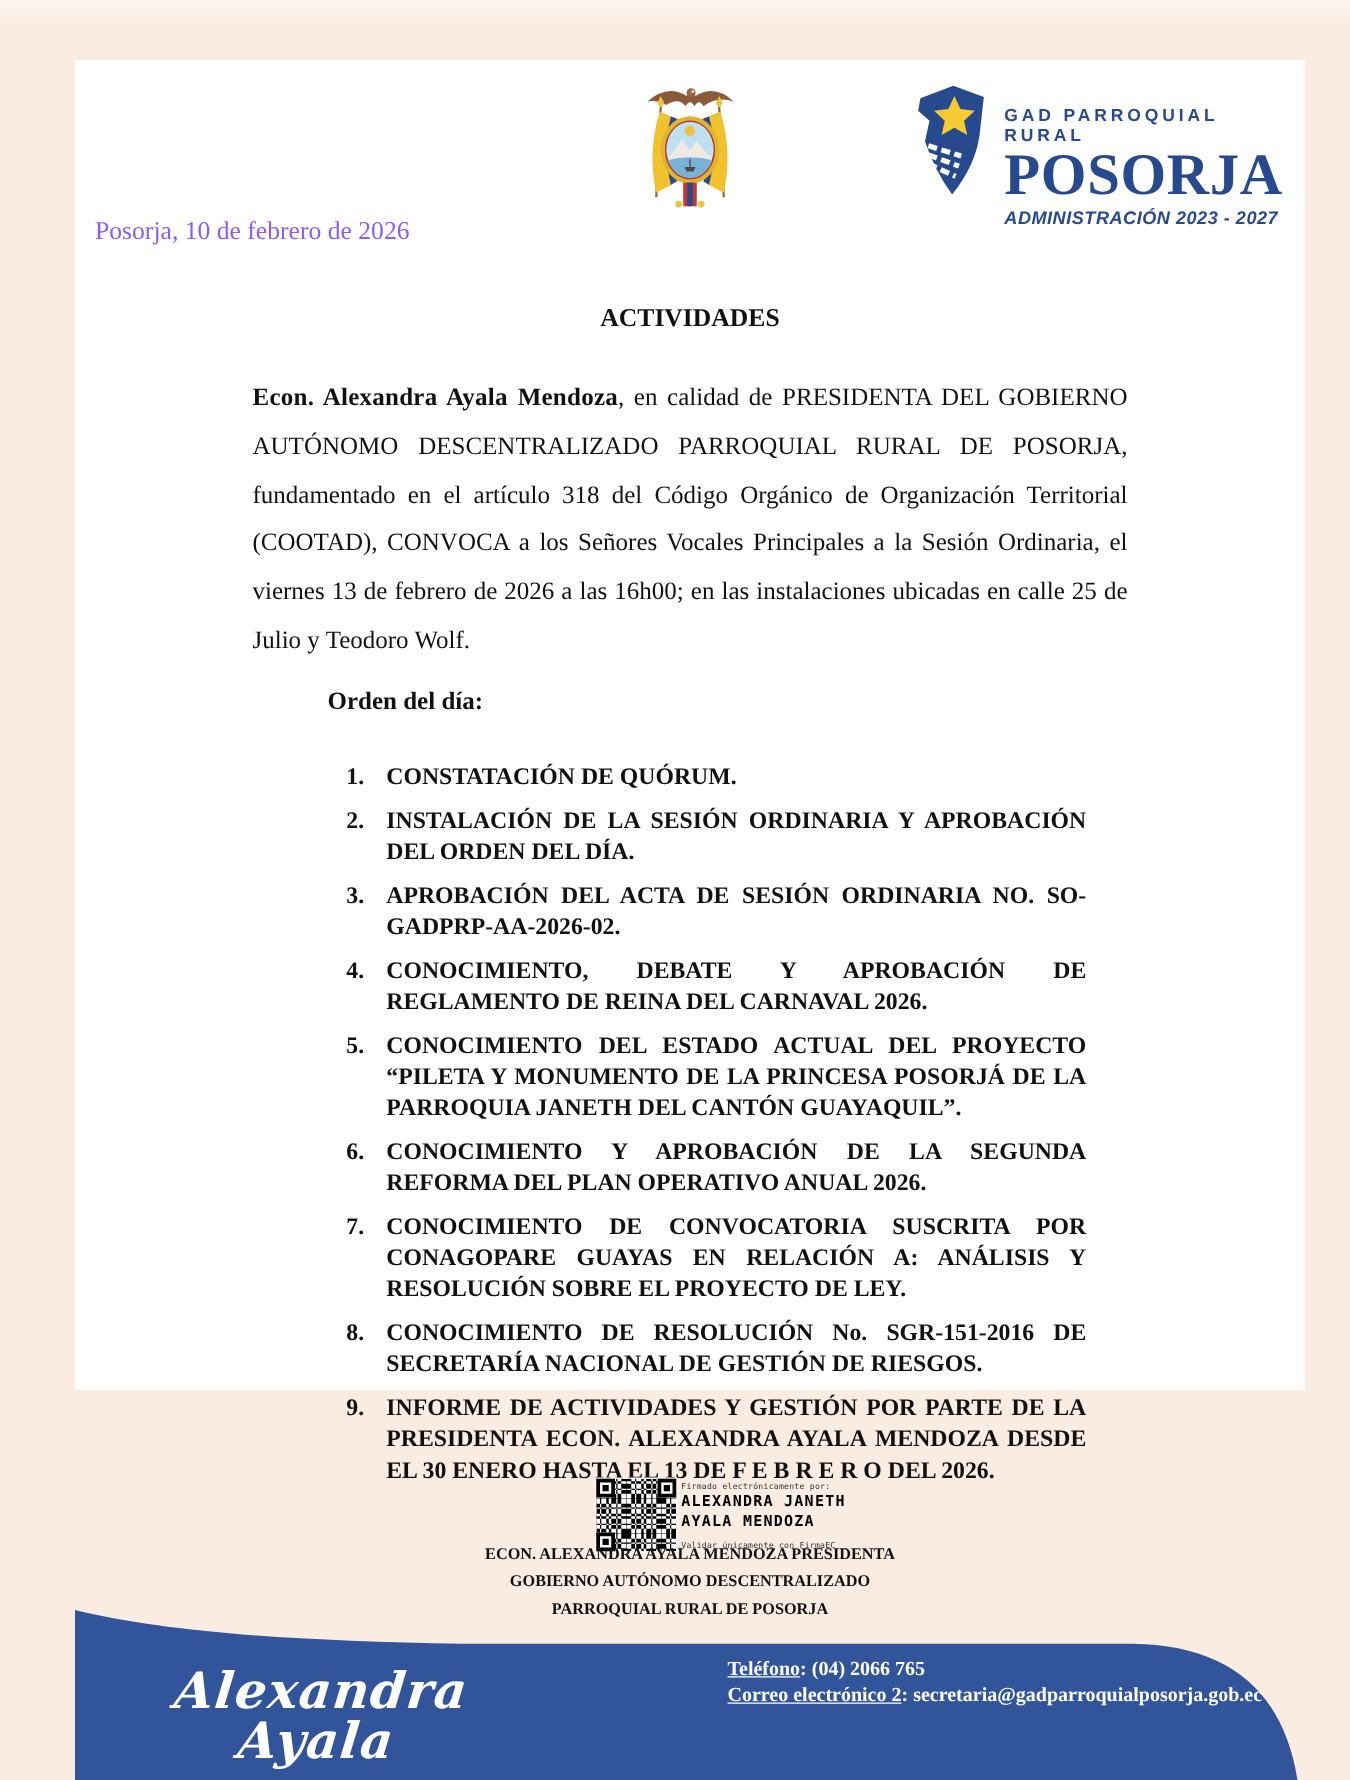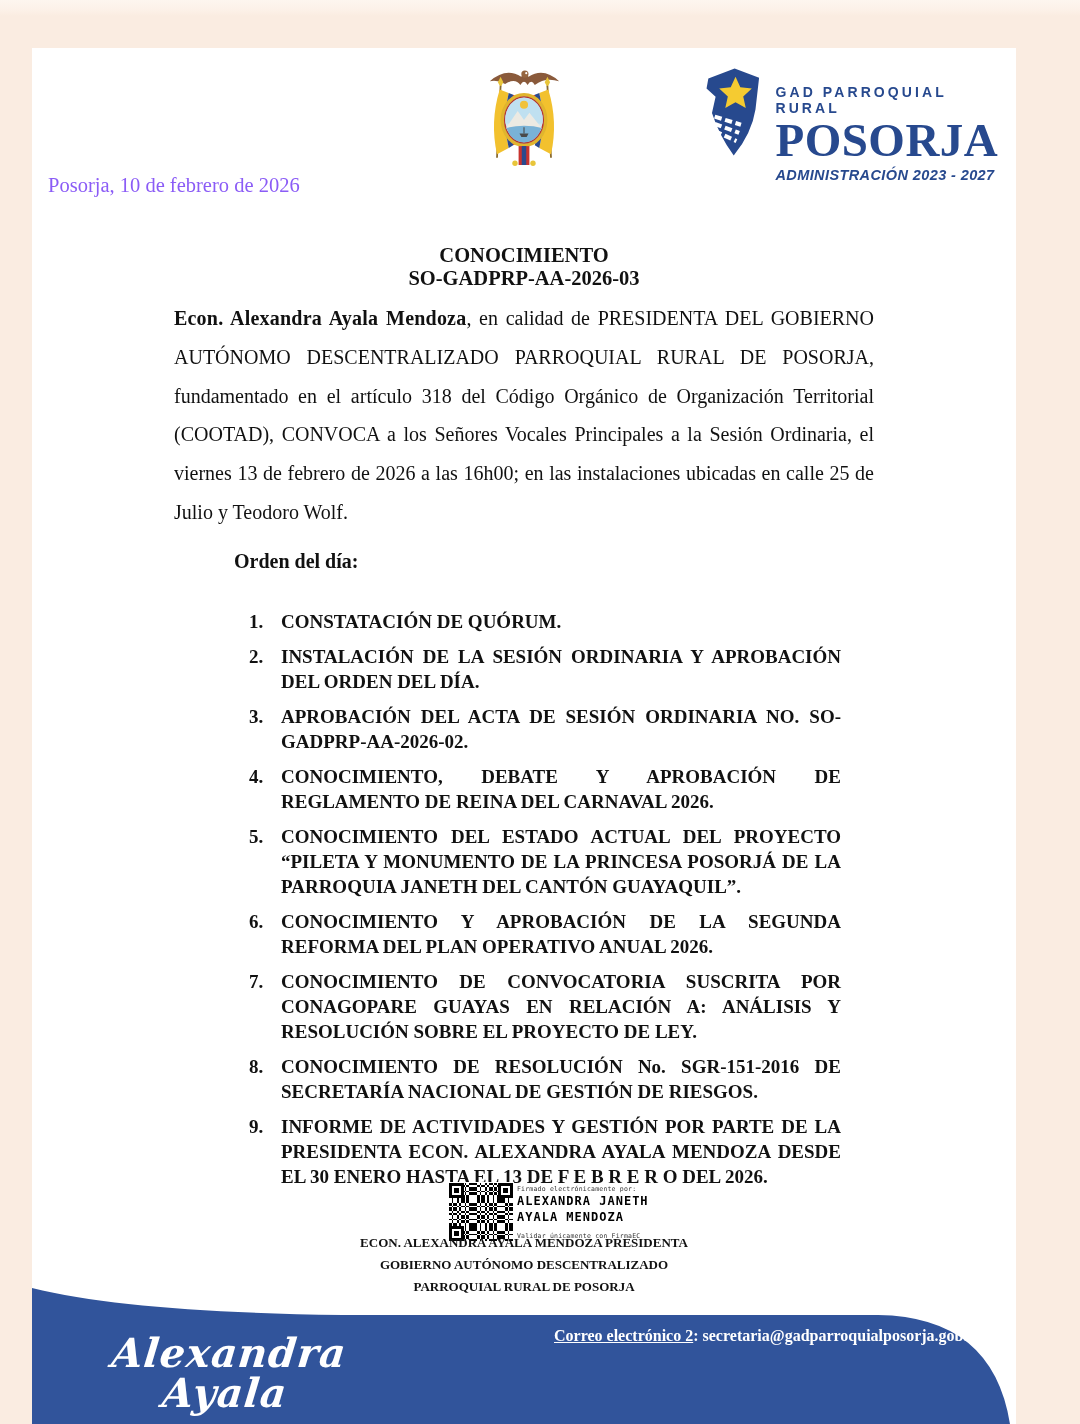--- a/index.html
+++ b/index.html
@@ -1,19 +1,19 @@
 <!DOCTYPE html>
 <html><head>
 <meta charset="utf-8">
 <style>
   html,body{margin:0;padding:0;background:#efe2d8;}
   .canvas{position:relative;width:1080px;height:1424px;overflow:hidden;
           background:linear-gradient(180deg,#fdf6ef 0px,#fcf1e8 10px,#faece1 16px,#faece1 100%);
           font-family:"Liberation Serif",serif;}
-  .page{position:absolute;left:32px;top:48px;width:984px;height:1376px;background:#ffffff;}
+  .page{position:absolute;left:60px;top:48px;width:984px;height:1064px;background:#ffffff;}
 
   
   .coat{position:absolute;left:447px;top:16px;width:90px;height:112px;}
   .logo{position:absolute;left:670px;top:14px;display:flex;gap:10px;}
   .logo-shield{width:64px;height:102px;}
   .logo-text{padding-top:22px;color:#27498E;}
   .logo-line1{font-family:"Liberation Sans",sans-serif;font-weight:700;font-size:14px;letter-spacing:3.1px;}
   .logo-line2{font-family:"Liberation Serif",serif;font-weight:700;font-size:47px;line-height:.92;letter-spacing:.5px;margin-top:3px;}
   .logo-line3{font-family:"Liberation Sans",sans-serif;font-style:italic;font-weight:700;font-size:14.5px;letter-spacing:.4px;margin-top:5px;}
 
@@ -127,22 +127,21 @@
       <div class="logo-text">
         <div class="logo-line1">GAD PARROQUIAL RURAL</div>
         <div class="logo-line2">POSORJA</div>
         <div class="logo-line3">ADMINISTRACIÓN 2023 - 2027</div>
       </div>
     </div>
 
     <div class="date-line">Posorja, 10 de febrero de 2026</div>
 
     <div class="doc-title">
-      <div>CONOCIMIENTO</div>
-      <div>SO-GADPRP-AA-2026-03</div>
+      <div>ACTIVIDADES</div>
     </div>
 
     <p class="body-par"><b>Econ. Alexandra Ayala Mendoza</b><span>, en calidad de PRESIDENTA DEL GOBIERNO AUTÓNOMO DESCENTRALIZADO PARROQUIAL RURAL DE POSORJA, fundamentado en el artículo 318 del Código Orgánico de Organización Territorial (COOTAD), CONVOCA a los Señores Vocales Principales a la Sesión Ordinaria, el viernes 13 de febrero de 2026 a las 16h00; en las instalaciones ubicadas en calle 25 de Julio y Teodoro Wolf.</span></p>
 
     <div class="agenda-heading">Orden del día:</div>
     <ol class="agenda">
 
     <li>CONSTATACIÓN DE QUÓRUM.</li>
         <li>INSTALACIÓN DE LA SESIÓN ORDINARIA Y APROBACIÓN DEL ORDEN DEL DÍA.</li>
         <li>APROBACIÓN DEL ACTA DE SESIÓN ORDINARIA NO. SO-GADPRP-AA-2026-02.</li>
@@ -182,20 +181,21 @@
       </svg>
       <div class="band-left">
         <div class="script-name">Alexandra Ayala</div>
         <div class="band-subtitle">Presidenta 2023 - 2027</div>
 
       </div>
       <div class="band-right">
         <div>
 
 
+            <div class="info-row"><span class="info-label">Teléfono</span><span class="info-value">: (04) 2066 765</span></div>
 
 
             <div class="info-row"><span class="info-label">Correo electrónico 2</span><span class="info-value">: secretaria@gadparroquialposorja.gob.ec</span></div>
           </div>
 
       </div>
     </div>
 
   </div>
 </div>

